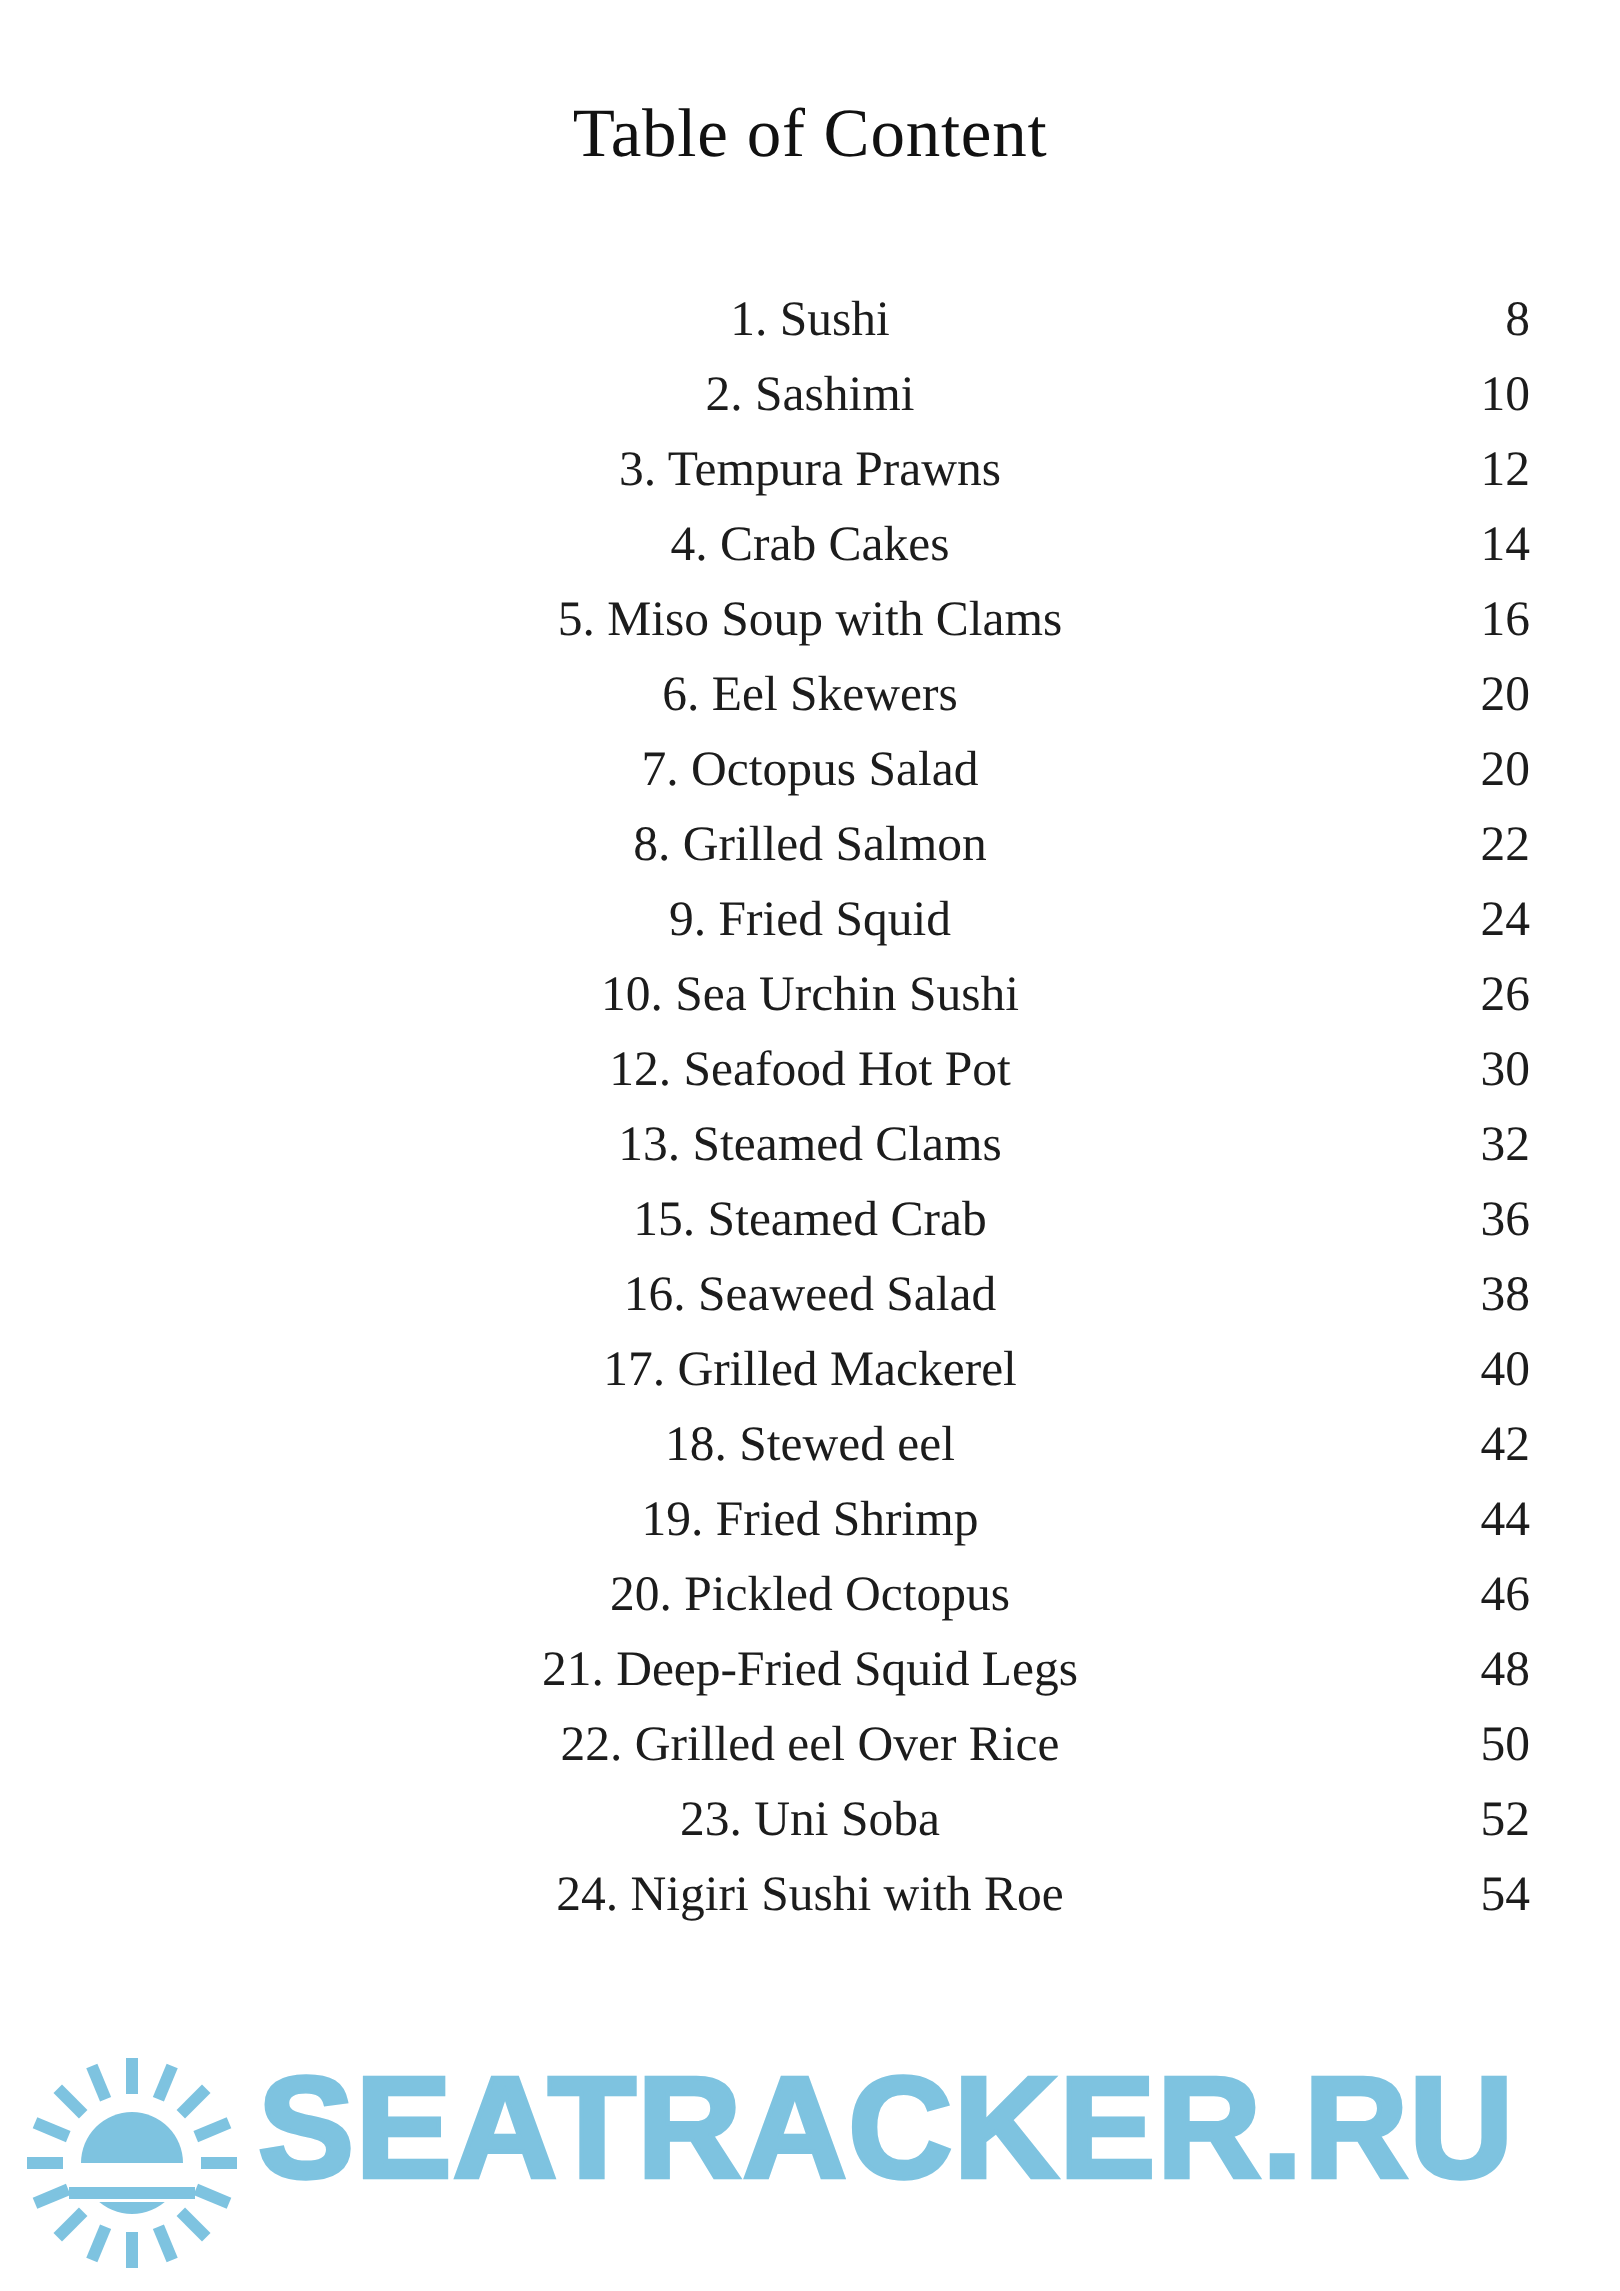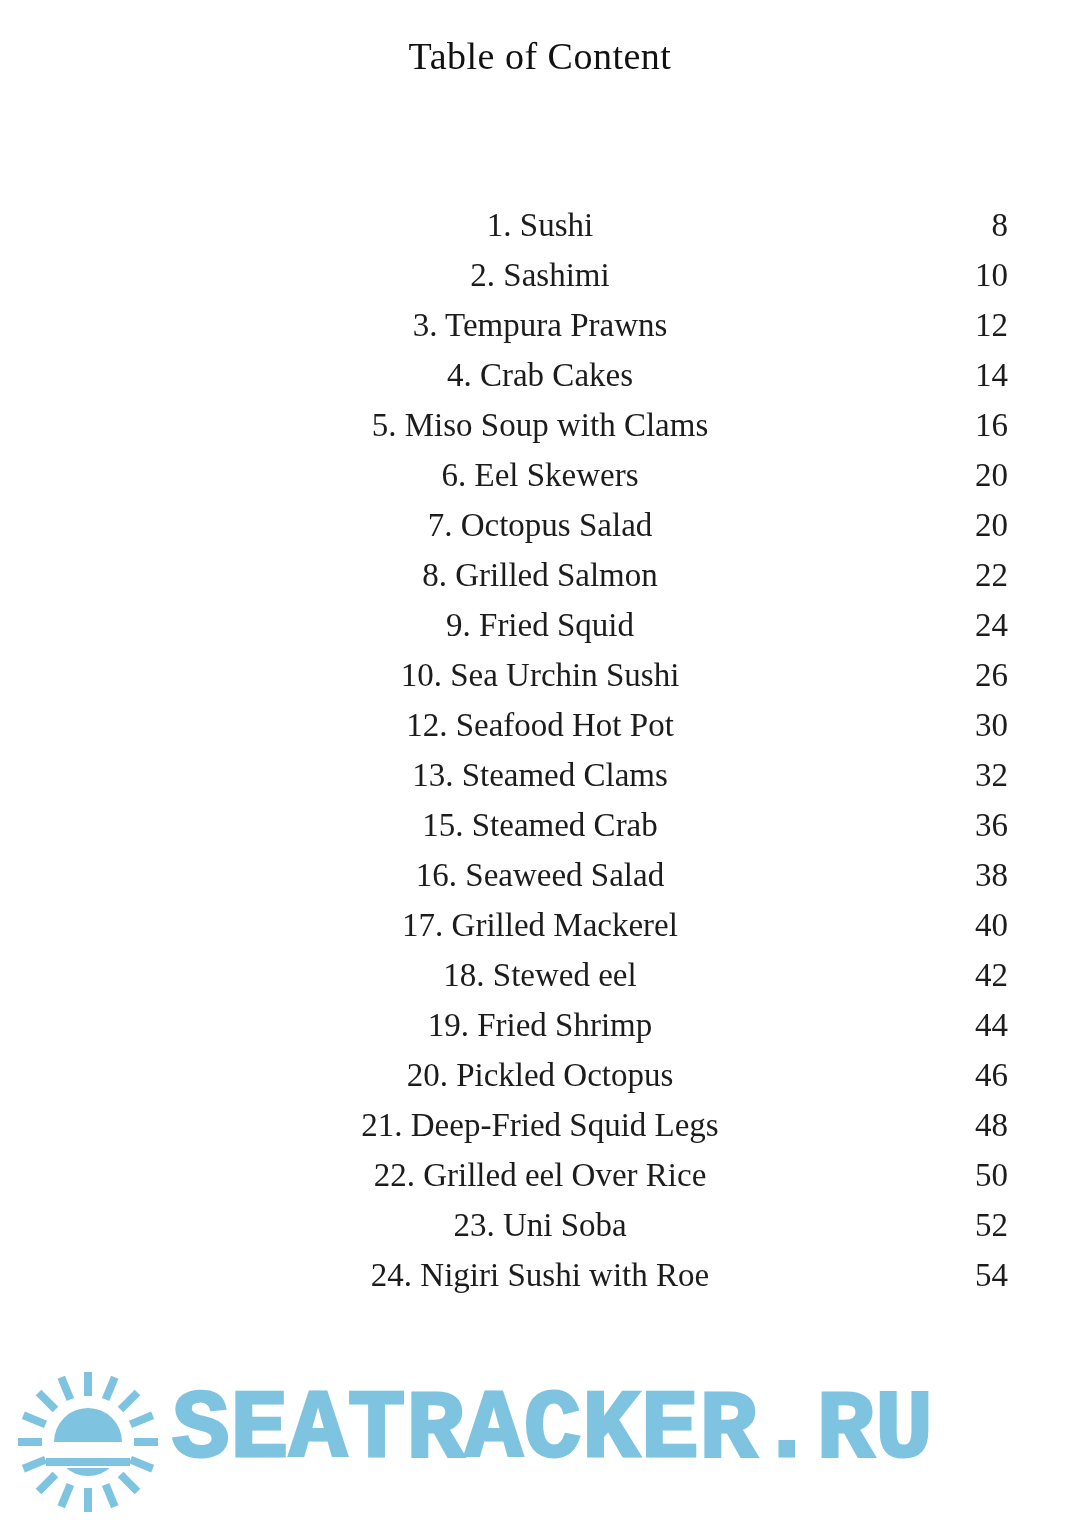--- a/index.html
+++ b/index.html
@@ -15,29 +15,29 @@
     position: relative;
     overflow: hidden;
   }
   .page {
     position: relative;
     width: 1080px;
     height: 1527px;
   }
   .page-title {
     text-align: center;
-    font-size: 38px;
+    font-size: 46px;
     font-weight: 400;
     letter-spacing: 0.5px;
     margin: 0;
-    padding-top: 34px;
+    padding-top: 62px;
     color: #111111;
   }
   .toc {
-    margin: 12px;
+    margin: 0;
     padding: 0;
     list-style: none;
     position: absolute;
     top: 188px;
     left: 0;
     right: 0;
   }
   .toc-entry {
     display: block;
     position: relative;
@@ -73,22 +73,22 @@
     position: absolute;
     left: 0;
     bottom: 0;
     width: 1080px;
     height: 175px;
     pointer-events: none;
   }
   .wm-text {
     position: absolute;
     left: 172px;
-    top: 24px;
-    font-family: Liberation Mono, monospace;
+    top: 12px;
+    font-family: Liberation Sans, sans-serif;
     font-weight: bold;
     font-size: 96px;
     letter-spacing: 1px;
     color: rgba(255,255,255,0.0);
     -webkit-text-stroke: 3px #7ec3e0;
     text-shadow: 0 0 0 #7ec3e0;
     white-space: nowrap;
   }
   .wm-sun {
     position: absolute;

